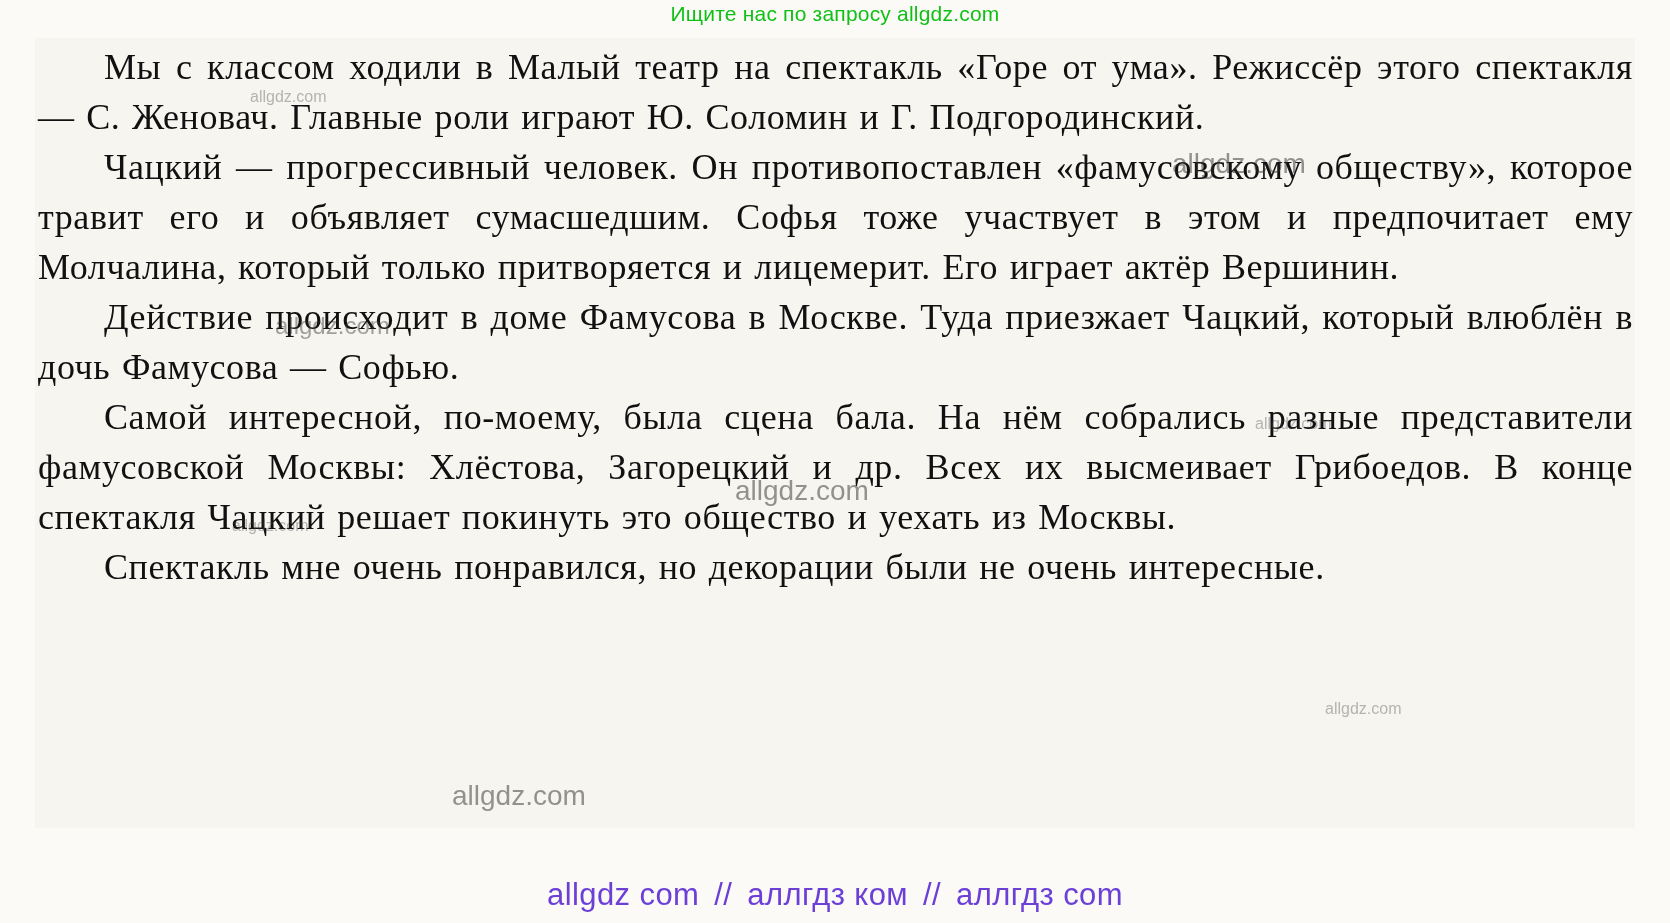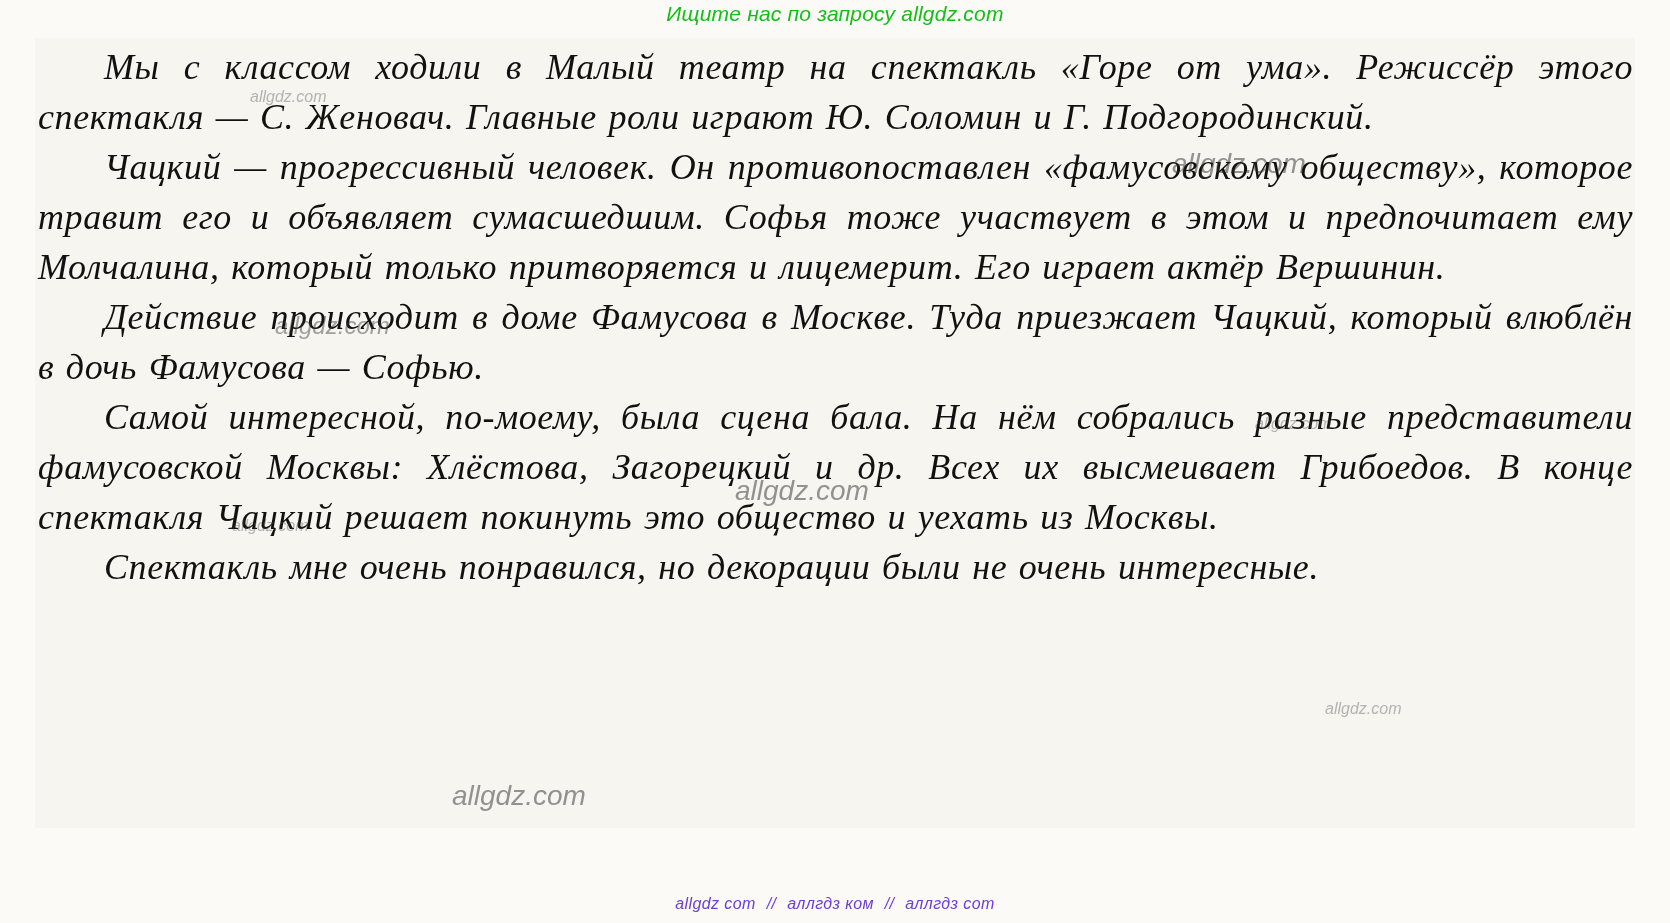--- a/index.html
+++ b/index.html
@@ -12,21 +12,20 @@
     background: #ffffff;
     font-family: "Liberation Serif", serif;
     overflow: hidden;
     position: relative;
   }
 
   .page {
     position: absolute;
     inset: 0;
     background: #fbfaf7;
-    font-style: italic;
   }
 
   
   .paper {
     position: absolute;
     left: 35px;
     top: 38px;
     width: 1600px;
     height: 790px;
     background: #f7f5f0;
@@ -44,21 +43,21 @@
     letter-spacing: 0.2px;
   }
 
   .bottom-banner {
     position: absolute;
     bottom: 10px;
     left: 0;
     width: 100%;
     text-align: center;
     font-family: "Liberation Sans", sans-serif;
-    font-size: 16px;
+    font-size: 31px;
     color: #6c3fd6;
     letter-spacing: 0.4px;
   }
   .bottom-banner span.sep {
     color: #6c3fd6;
     padding: 0 6px;
   }
 
   .text-body {
     position: absolute;

